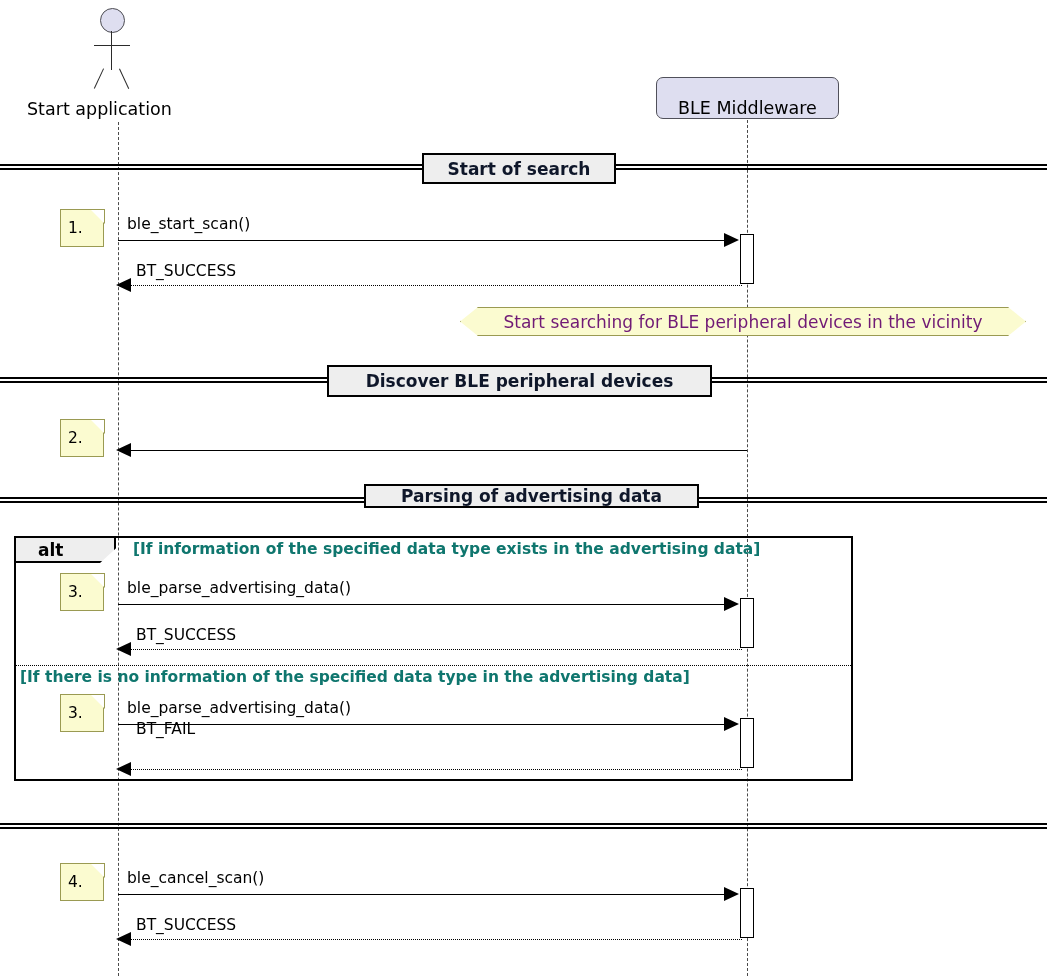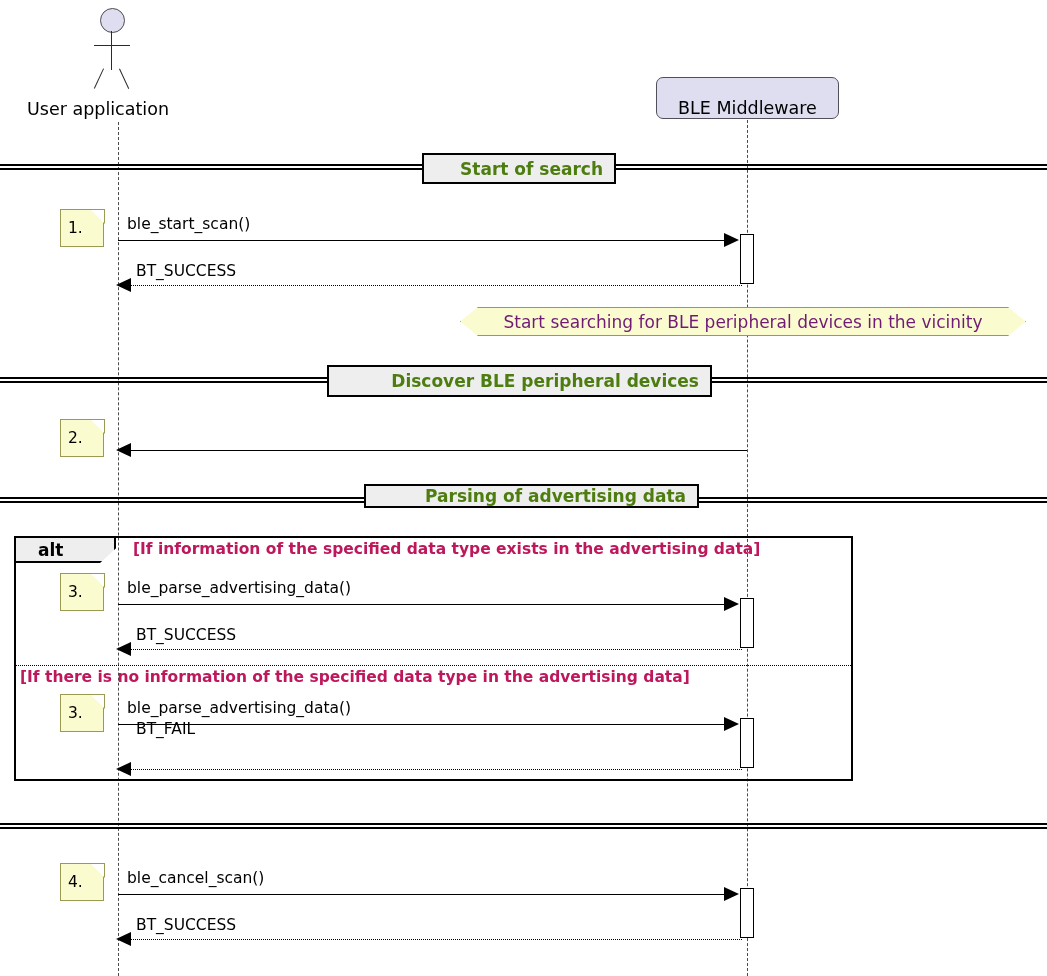--- a/index.html
+++ b/index.html
@@ -78,24 +78,24 @@
     background: #000;
   }
   .divider-lines::before { top: 0; }
   .divider-lines::after  { top: 4.4px; }
   .divider-label {
     position: absolute;
     background: #EEEEEE;
     border: 2.6px solid #000;
     font-weight: bold;
     font-size: 17px;
-    color: #4d7c0f;
+    color: #0f172a;
     display: flex;
     align-items: center;
-    justify-content: flex-end;
+    justify-content: center;
     box-sizing: border-box;
     white-space: nowrap;
     padding: 0 11px;
     z-index: 5;
   }
   
   .msg-line {
     position: absolute;
     height: 0;
     border-top: 1.6px solid #000;
@@ -182,21 +182,21 @@
     display: flex;
     align-items: center;
     padding-left: 22px;
     clip-path: polygon(0 0, 100% 0, 100% 45%, calc(100% - 16px) 100%, 0 100%);
     z-index: 6;
   }
   .alt-guard {
     position: absolute;
     font-weight: bold;
     font-size: 15.5px;
-    color: #be185d;
+    color: #0f766e;
     white-space: nowrap;
     z-index: 6;
   }
   .alt-sep {
     position: absolute;
     height: 0;
     border-top: 1.9px dotted #000;
     z-index: 3;
   }
 </style>
@@ -204,21 +204,21 @@
 <body>
 
 <div id="diagram">
 
   <div>
     <div class="actor-head" style="left:100px; top:8px; width:23px; height:23px;"></div>
     <div class="stick" style="left:111px; top:31px; width:1.4px; height:39px;"></div>
     <div class="stick" style="left:94px; top:45px; width:36px; height:1.4px;"></div>
     <div class="stick" style="left:103px; top:69px; width:1.4px; height:22px; transform:rotate(25deg); transform-origin: top right;"></div>
     <div class="stick" style="left:119px; top:69px; width:1.4px; height:22px; transform:rotate(-25deg); transform-origin: top left;"></div>
-    <div class="actor-label" style="left:27px; top:99px;">User application</div>
+    <div class="actor-label" style="left:27px; top:99px;">Start application</div>
   </div>
 
   <div class="participant-box" style="left:656px; top:77px; width:183px; height:42px;">
     <span>BLE Middleware</span>
   </div>
 
   <div class="lifeline" style="left:118px; top:122px; height:854px;"></div>
   <div class="lifeline" style="left:747px; top:120px; height:856px;"></div>
 
   <div class="divider-lines" style="top:164px;"></div>

